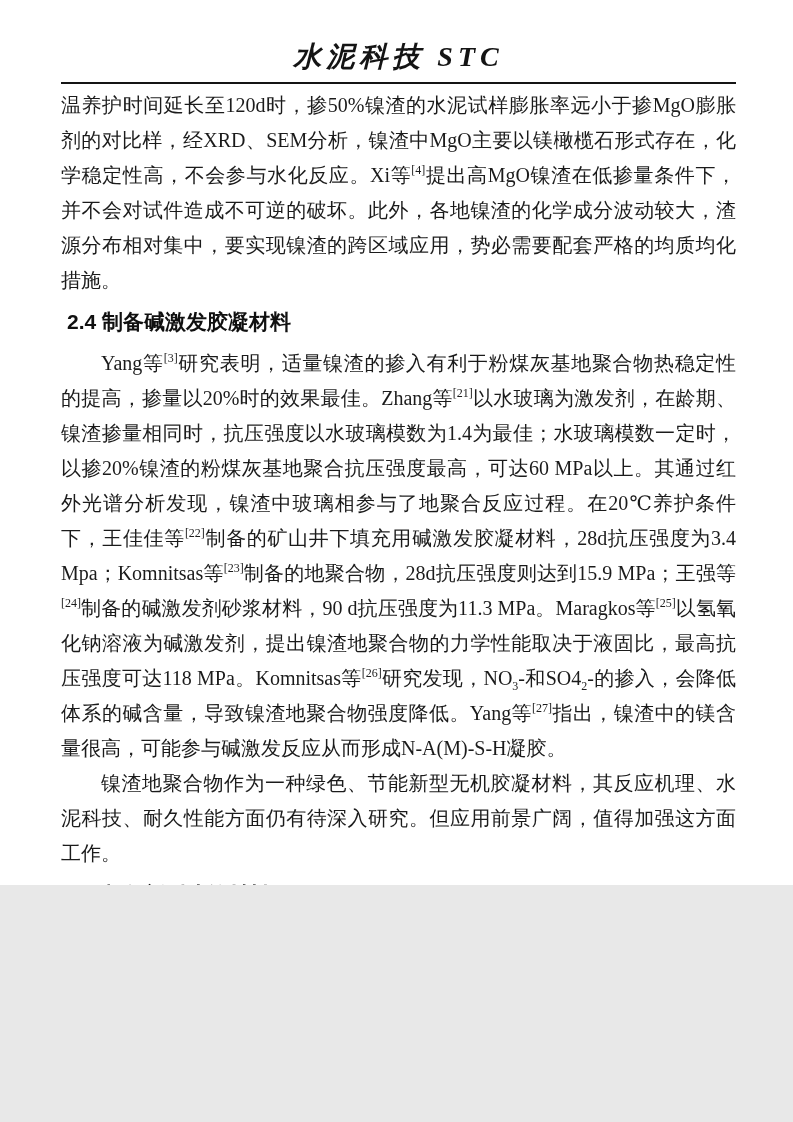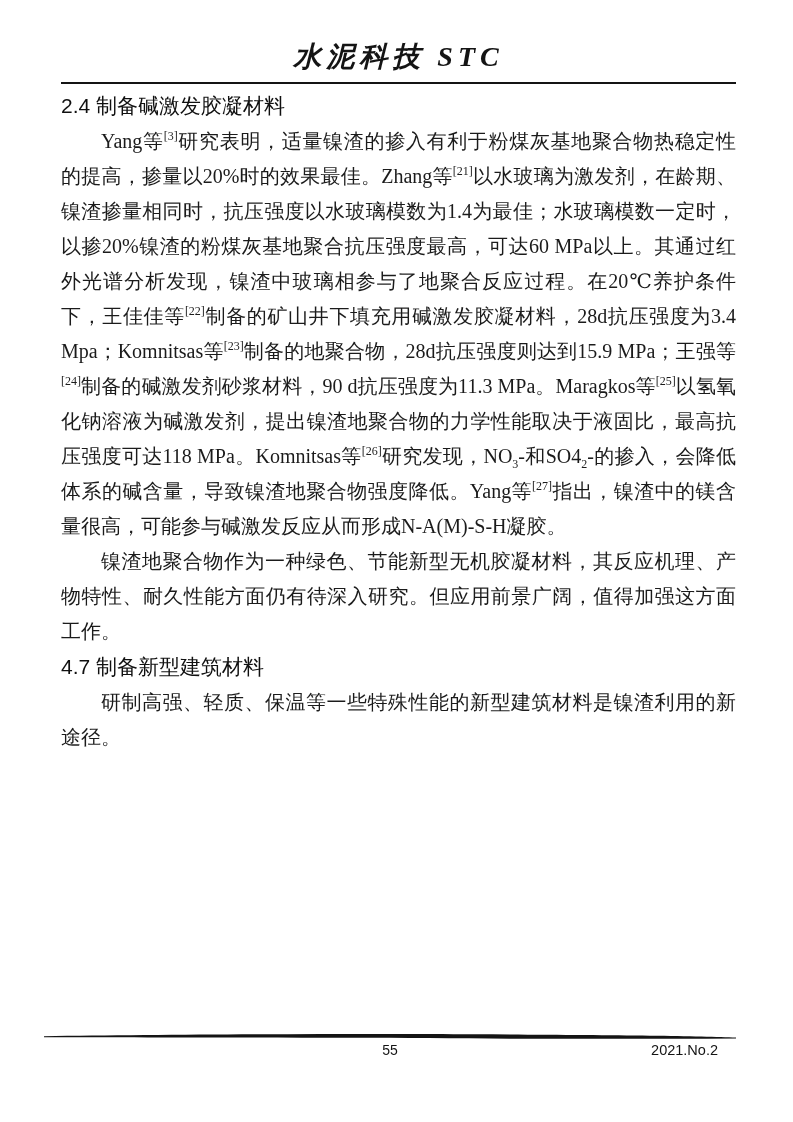--- a/index.html
+++ b/index.html
@@ -1,19 +1,19 @@
 <!DOCTYPE html>
 <html><head>
 <meta charset="utf-8">
 <style>
   html, body { margin: 0; padding: 0; background: #e8e8e8; }
   .page {
     position: relative;
     width: 793px;
-    height: 1122px;
+    height: 885px;
     margin: 0 auto;
     background: #ffffff;
     overflow: hidden;
     box-sizing: border-box;
   }
   .header { padding: 40px 57px 0 61px; }
   .journal-title {
     text-align: center;
     font-family: "Liberation Serif", "DejaVu Serif", serif;
     font-style: italic;
@@ -32,25 +32,25 @@
     padding: 4px 57px 0 61px;
     font-family: "Liberation Serif", "DejaVu Serif", serif;
     font-size: 20px;
     line-height: 35px;
     text-align: justify;
     color: #1b1b1b;
   }
   .para { margin: 0; }
   .para.indent { text-indent: 2em; }
   .section-heading {
-    margin: 0;
+    margin: 6px;
     font-family: "Liberation Sans", "DejaVu Sans", sans-serif;
     font-size: 21px;
     line-height: 36px;
-    font-weight: 400;
+    font-weight: 700;
     color: #101010;
     text-align: left;
   }
   sup.cite { font-size: 12px; line-height: 0; }
   sub.chem { font-size: 12px; line-height: 0; }
   .footer {
     position: absolute;
     left: 44px;
     right: 57px;
     top: 1033px;
@@ -69,23 +69,24 @@
 <body>
 
 <div class="page">
 
   <div class="header">
     <div class="journal-title">水泥科技 STC</div>
     <div class="header-rule"></div>
   </div>
 
   <div class="article">
+      <p class="para">温养护时间延长至120d时，掺50%镍渣的水泥试样膨胀率远小于掺MgO膨胀剂的对比样，经XRD、SEM分析，镍渣中MgO主要以镁橄榄石形式存在，化学稳定性高，不会参与水化反应。Xi等<sup class="cite">[4]</sup>提出高MgO镍渣在低掺量条件下，并不会对试件造成不可逆的破坏。此外，各地镍渣的化学成分波动较大，渣源分布相对集中，要实现镍渣的跨区域应用，势必需要配套严格的均质均化措施。</p>
       <h2 class="section-heading">2.4 制备碱激发胶凝材料</h2>
       <p class="para indent">Yang等<sup class="cite">[3]</sup>研究表明，适量镍渣的掺入有利于粉煤灰基地聚合物热稳定性的提高，掺量以20%时的效果最佳。Zhang等<sup class="cite">[21]</sup>以水玻璃为激发剂，在龄期、镍渣掺量相同时，抗压强度以水玻璃模数为1.4为最佳；水玻璃模数一定时，以掺20%镍渣的粉煤灰基地聚合抗压强度最高，可达60 MPa以上。其通过红外光谱分析发现，镍渣中玻璃相参与了地聚合反应过程。在20℃养护条件下，王佳佳等<sup class="cite">[22]</sup>制备的矿山井下填充用碱激发胶凝材料，28d抗压强度为3.4 Mpa；Komnitsas等<sup class="cite">[23]</sup>制备的地聚合物，28d抗压强度则达到15.9 MPa；王强等<sup class="cite">[24]</sup>制备的碱激发剂砂浆材料，90 d抗压强度为11.3 MPa。Maragkos等<sup class="cite">[25]</sup>以氢氧化钠溶液为碱激发剂，提出镍渣地聚合物的力学性能取决于液固比，最高抗压强度可达118 MPa。Komnitsas等<sup class="cite">[26]</sup>研究发现，NO<sub class="chem">3</sub>-和SO4<sub class="chem">2</sub>-的掺入，会降低体系的碱含量，导致镍渣地聚合物强度降低。Yang等<sup class="cite">[27]</sup>指出，镍渣中的镁含量很高，可能参与碱激发反应从而形成N-A(M)-S-H凝胶。</p>
-      <p class="para indent">镍渣地聚合物作为一种绿色、节能新型无机胶凝材料，其反应机理、产物特性、耐久性能方面仍有待深入研究。但应用前景广阔，值得加强这方面工作。</p>
+      <p class="para indent">镍渣地聚合物作为一种绿色、节能新型无机胶凝材料，其反应机理、水泥科技、耐久性能方面仍有待深入研究。但应用前景广阔，值得加强这方面工作。</p>
       <h2 class="section-heading">4.7 制备新型建筑材料</h2>
       <p class="para indent">研制高强、轻质、保温等一些特殊性能的新型建筑材料是镍渣利用的新途径。</p>
     </div>
 
   <div class="footer">
     <div class="footer-rule">
       <svg viewBox="0 0 676 7" preserveAspectRatio="none" aria-hidden="true">
         <path d="M0,3.2 C120,1.6 300,0.4 420,1.2 C540,2.0 640,2.6 676,4.6 L676,5.4 C560,6.4 420,5.6 300,4.8 C180,4.2 60,4.4 0,4.2 Z" fill="#141414"></path>
       </svg>
     </div>

